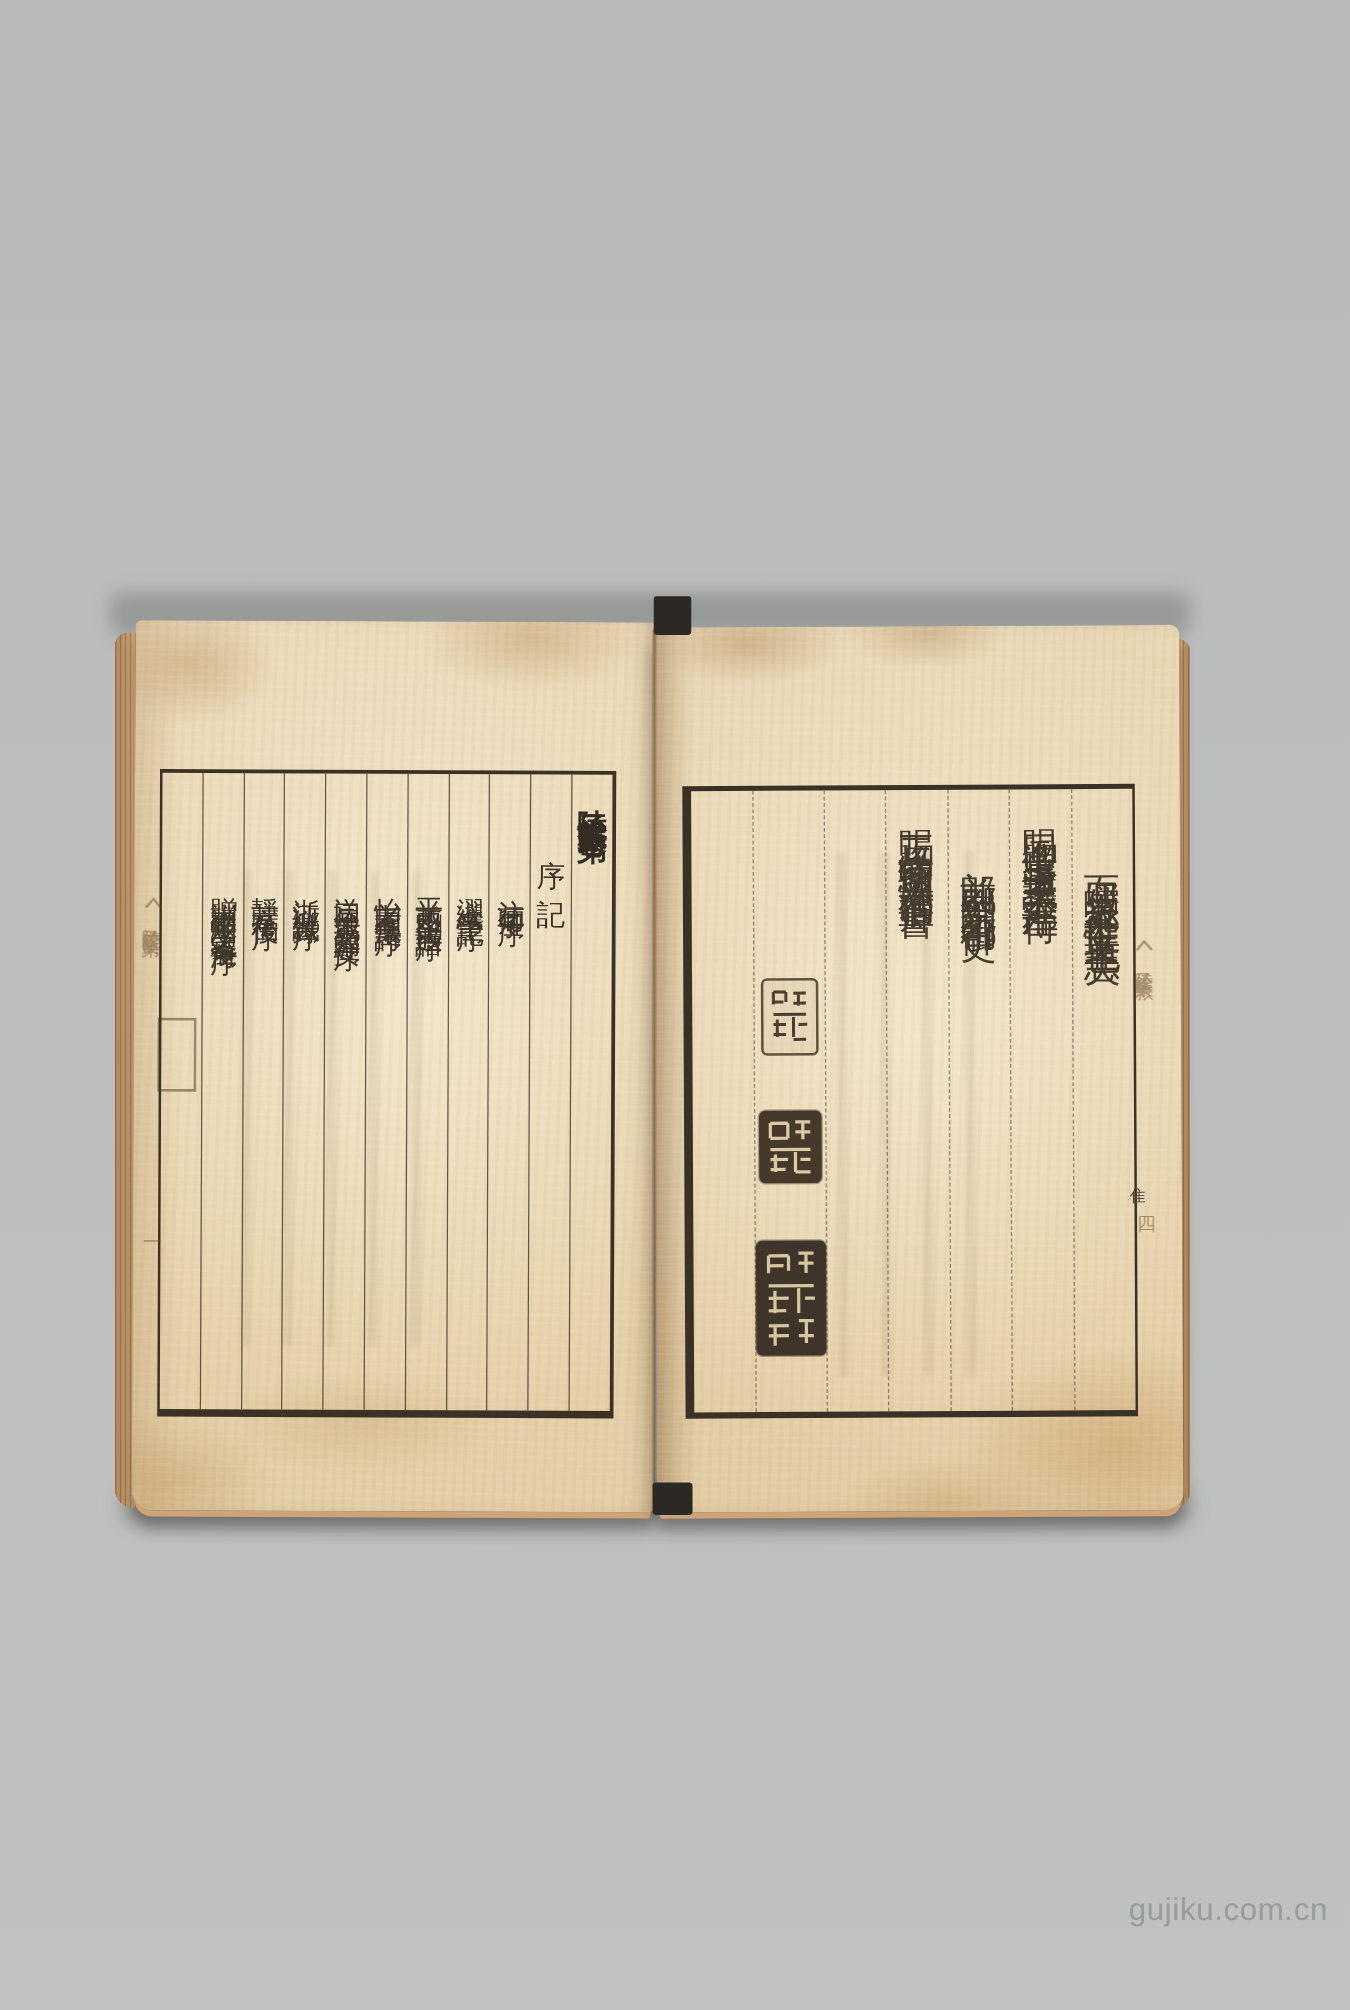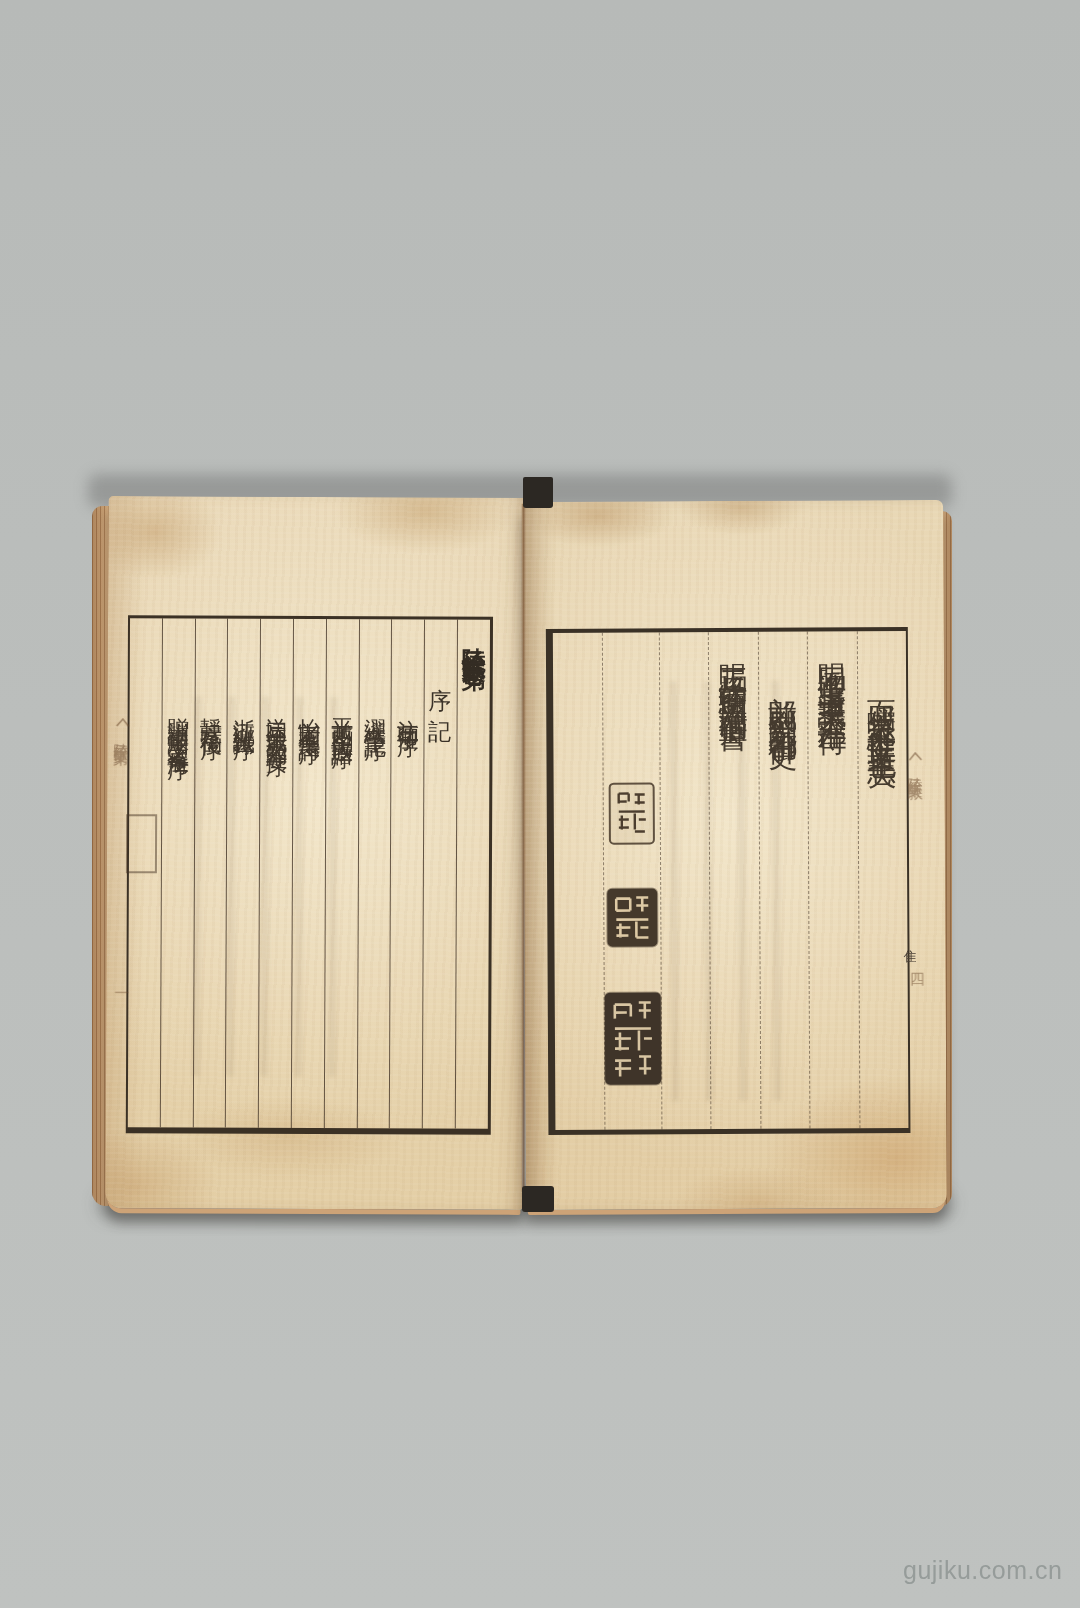--- a/index.html
+++ b/index.html
@@ -102,21 +102,21 @@
   .fishtail{display:block;margin:0 auto 4px auto;}
   .pagenum{position:absolute;opacity:.55;filter:blur(.3px);color:#6b4a2e;font-size:15px;
            font-family:"DejaVu Serif",serif;}
 
   .earbox{position:absolute;left:19px;top:318px;width:27px;height:55px;
           border:2px solid rgba(70,52,36,.50);}
 
   .note{position:absolute;font-size:13px;color:#4a4036;font-family:"DejaVu Serif",serif;}
 
   
-  .watermark{position:absolute;left:903px;top:1556px;font-family:"Liberation Sans",sans-serif;
+  .watermark{position:absolute;left:903px;top:1514px;font-family:"Liberation Sans",sans-serif;
              font-size:25px;color:#969c9a;letter-spacing:.5px;}
 </style>
 </head>
 <body>
 
 <div class="scene">
 
   <div class="shadow-top"></div>
   <div class="shadow-bottom"></div>
 

